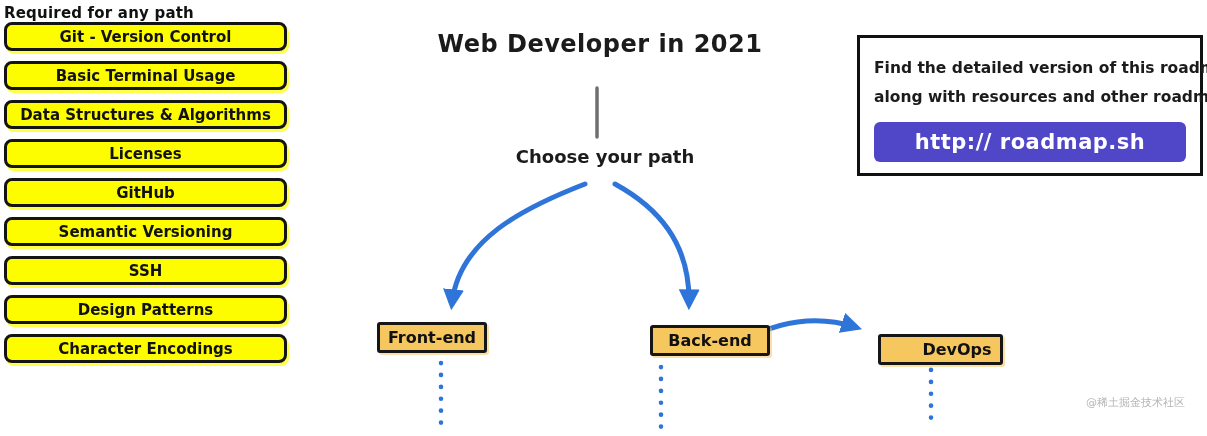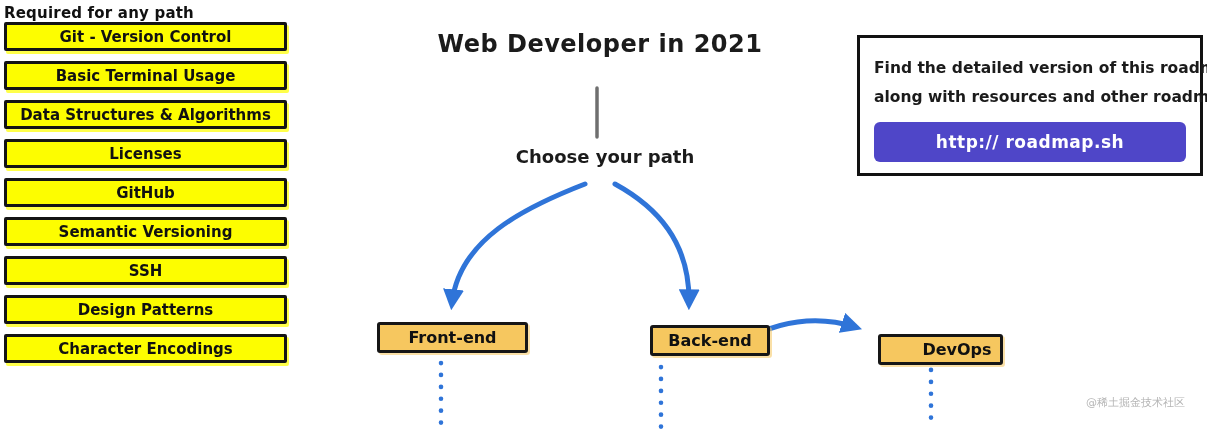--- a/index.html
+++ b/index.html
@@ -9,21 +9,21 @@
   }
   
   .required{position:absolute;left:4px;top:4px;width:283px;}
   .req-heading{
     font-size:15px;font-weight:bold;color:#111;line-height:18px;margin-bottom:0;
     letter-spacing:.2px;
   }
   .topic-list{display:flex;flex-direction:column;gap:10px;}
   .topic-box{
     box-sizing:border-box;height:29px;background:#fdfd00;
-    border:3px solid #141414;border-radius:2px;
+    border:3px solid #141414;border-radius:8px;
     display:flex;align-items:center;justify-content:center;
     font-size:15px;font-weight:bold;color:#111;
     box-shadow:2px 3px 0 0 #ffff4a;
   }
   
   .title{
     position:absolute;left:600px;top:30px;transform:translateX(-50%);
     margin:0;font-size:24px;font-weight:bold;color:#1b1b1b;letter-spacing:.5px;white-space:nowrap;
   }
   .choose{
@@ -31,34 +31,34 @@
     font-size:18px;font-weight:bold;color:#1b1b1b;white-space:nowrap;
   }
   .connectors{position:absolute;left:0;top:0;pointer-events:none;}
   .path-box{
     position:absolute;box-sizing:border-box;height:31px;
     background:#f6c75f;border:3px solid #161616;border-radius:3px;
     display:flex;align-items:center;justify-content:center;
     font-size:16px;font-weight:bold;color:#111;
     box-shadow:2px 2px 0 0 rgba(246,199,95,.55);
   }
-  .path-frontend{left:377px;top:322px;width:151px;}
+  .path-frontend{left:377px;top:322px;width:110px;}
   .path-backend{left:613px;top:325px;width:120px;margin-left:37px;}
   .path-devops{left:878px;top:334px;width:125px;padding-left:33px;}
   
   .info-box{
     position:absolute;left:857px;top:35px;width:346px;height:141px;
     box-sizing:border-box;background:#ffffff;border:3px solid #111;
     padding:16px 14px 0 14px;text-align:center;
   }
   .info-line{font-size:15.5px;font-weight:bold;color:#1b1b1b;line-height:29px;white-space:nowrap;}
   .roadmap-button{
     margin-top:10px;height:40px;border-radius:6px;background:#4f46c8;
     display:flex;align-items:center;justify-content:center;
-    color:#ffffff;font-size:17px;font-weight:bold;letter-spacing:.5px;cursor:pointer;
+    color:#ffffff;font-size:21px;font-weight:bold;letter-spacing:.5px;cursor:pointer;
   }
   
   .watermark{
     position:absolute;right:22px;top:395px;font-size:11px;color:#b5b5b5;white-space:nowrap;
   }
 </style>
 </head>
 <body>
 
 <div class="stage">

